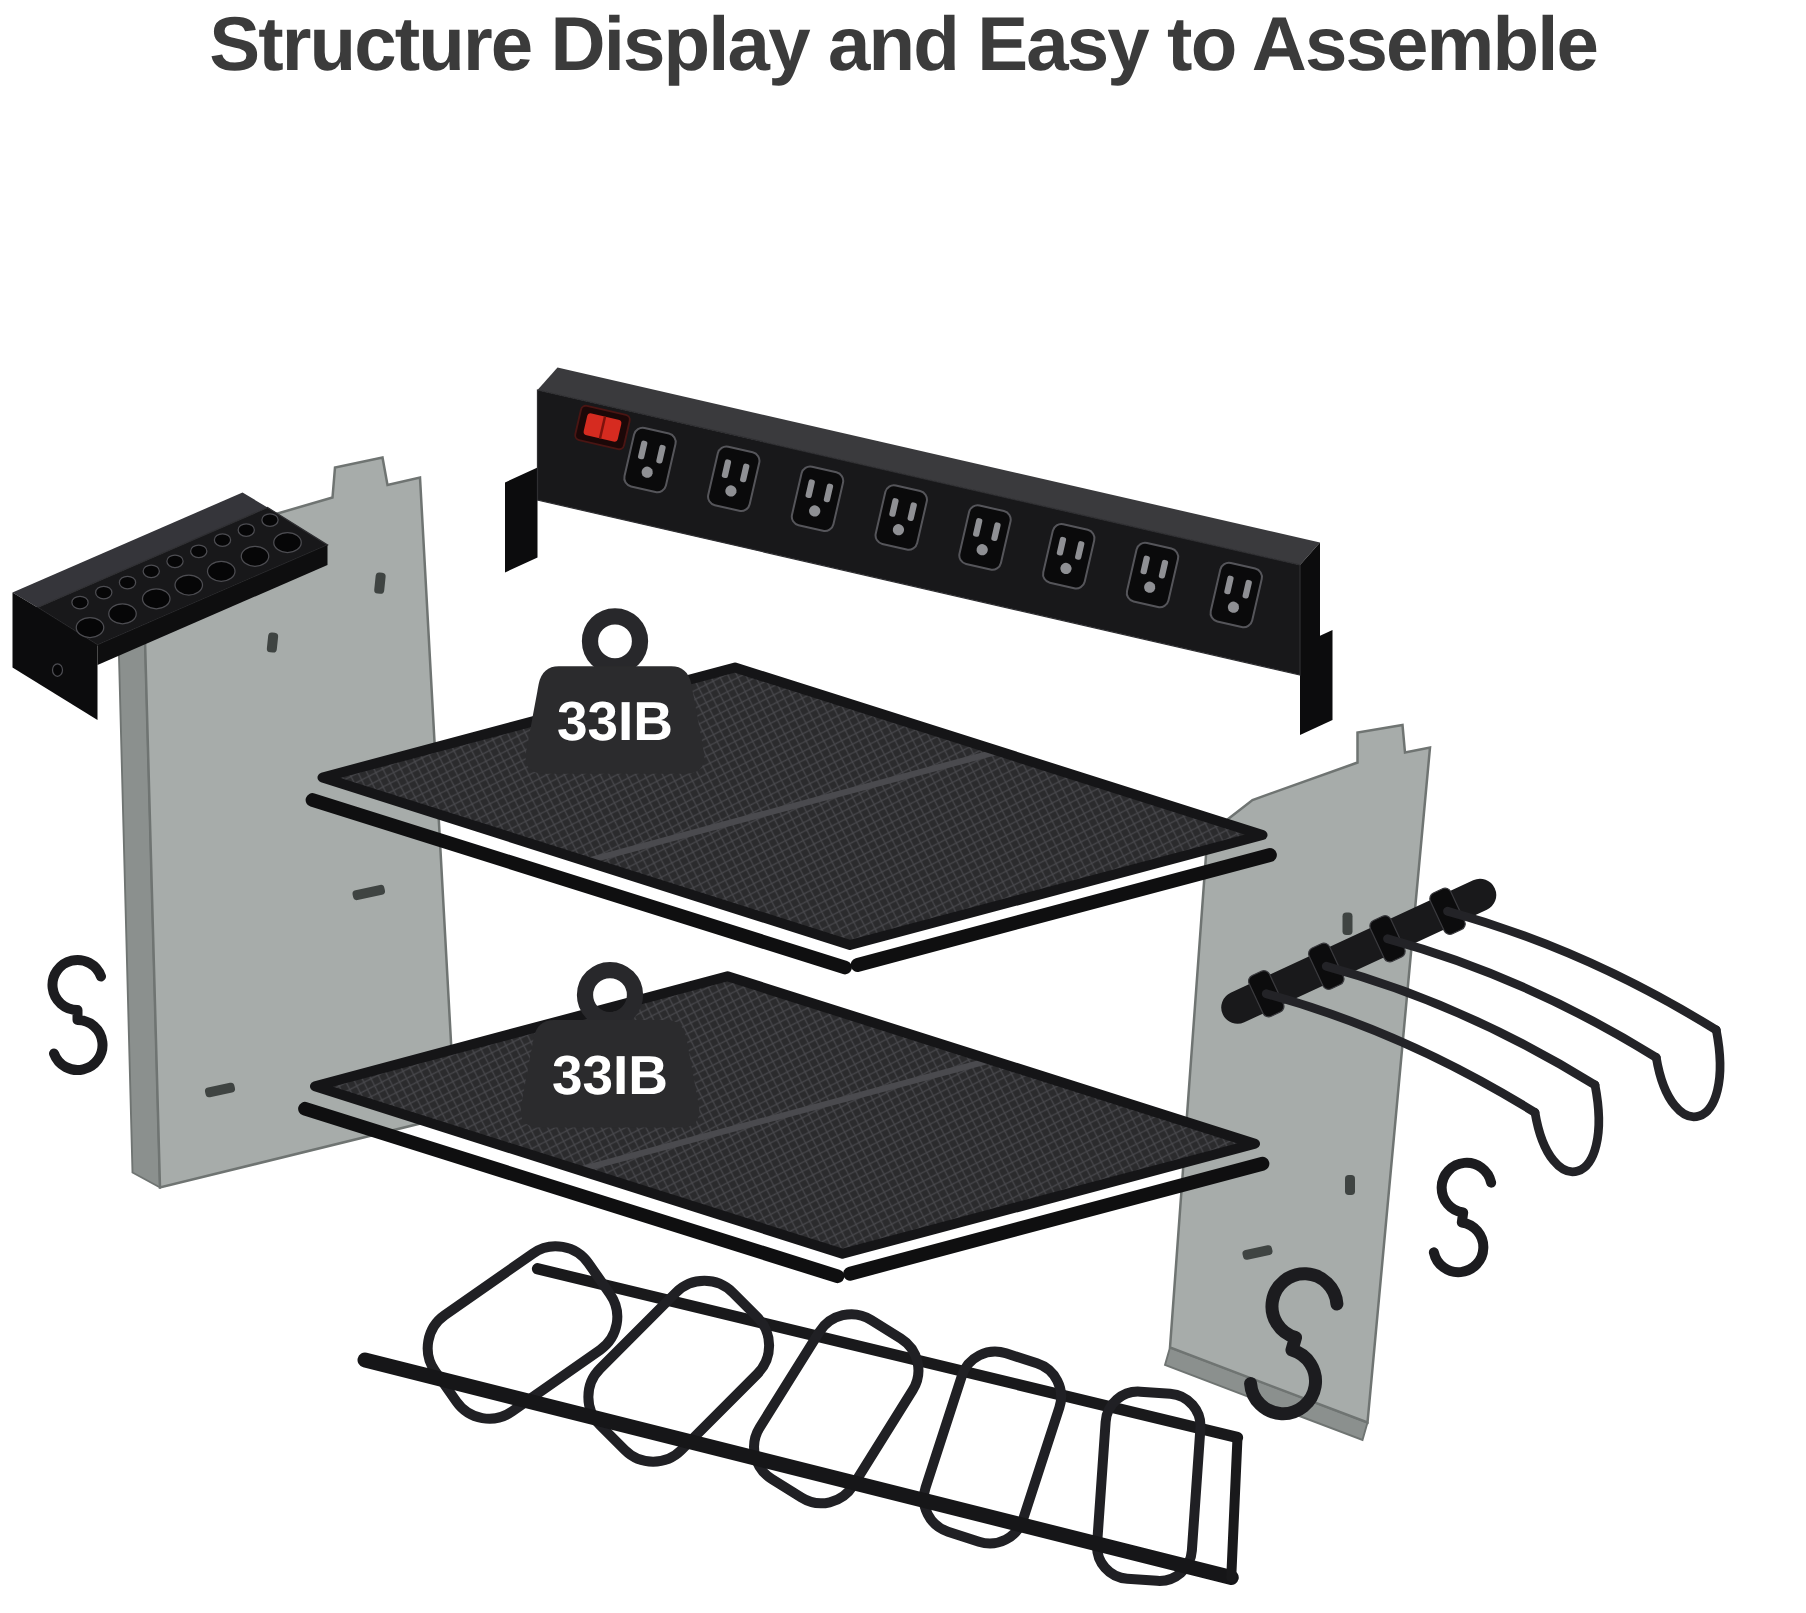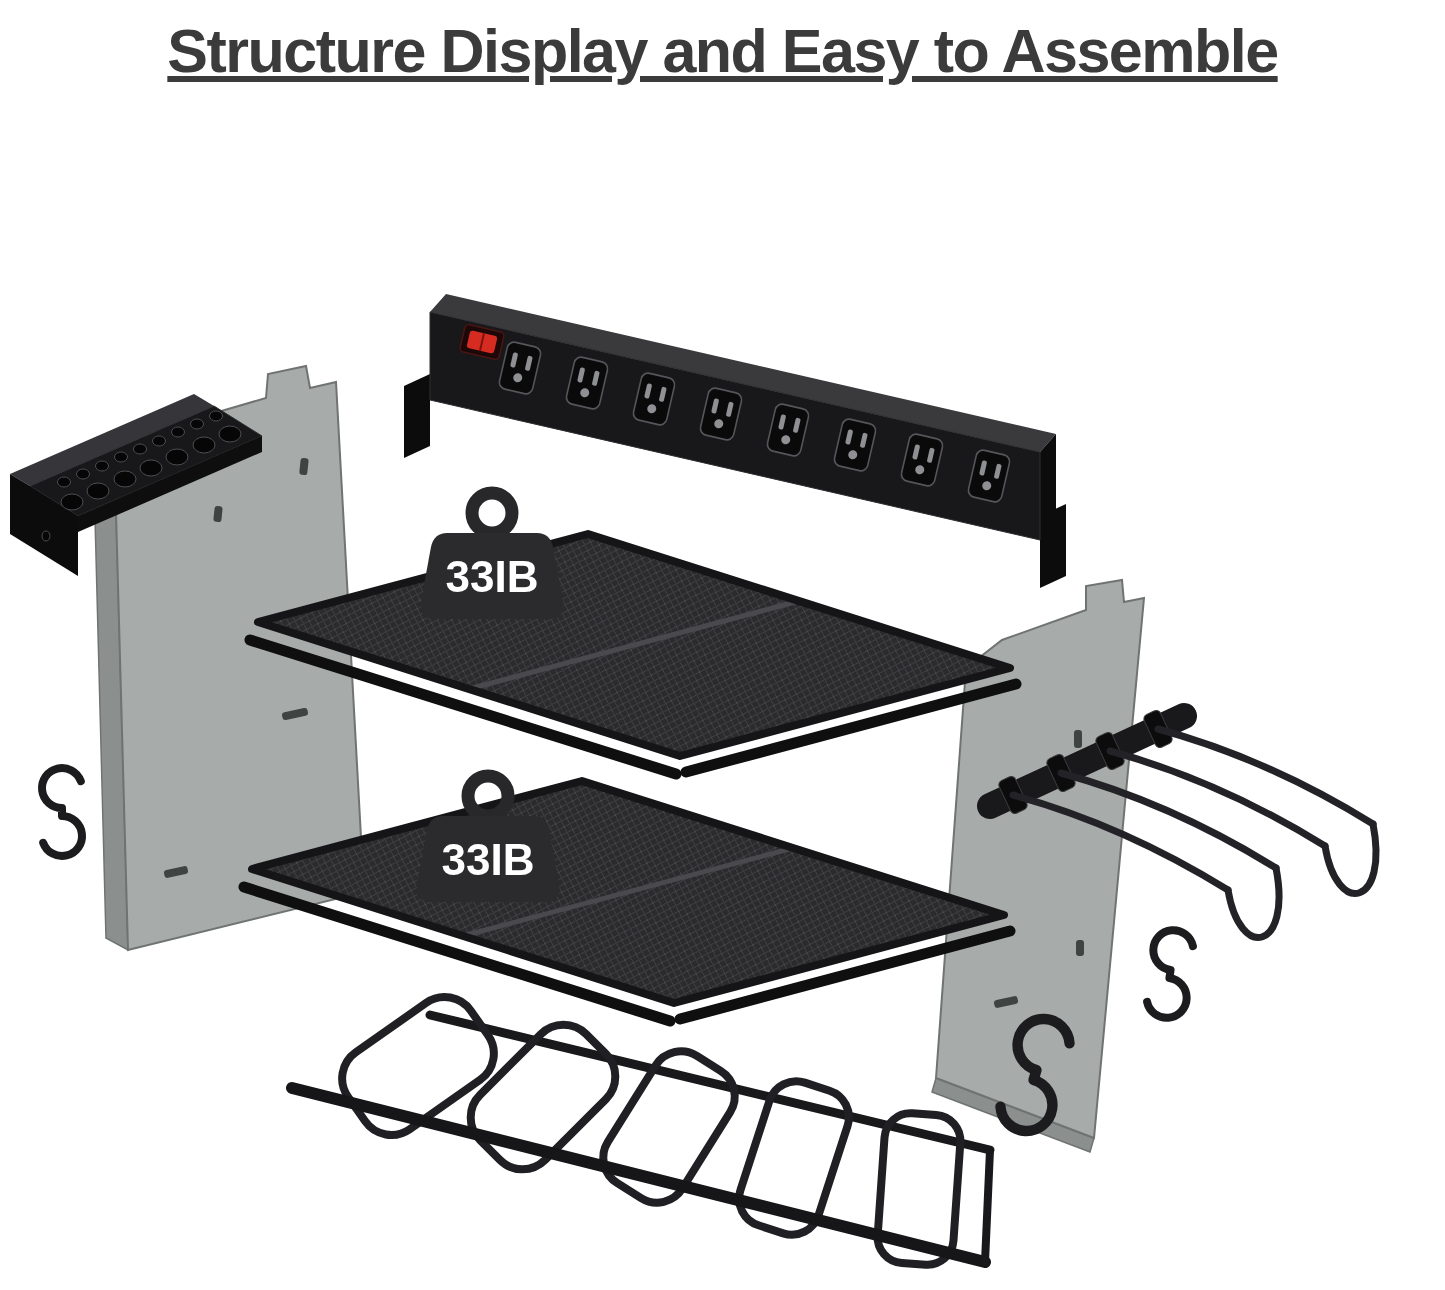--- a/index.html
+++ b/index.html
@@ -9,26 +9,25 @@
     height: 1290px;
     overflow: hidden;
     background: var(--background, #ffffff);
   }
   body { position: relative; }
   .title {
     position: absolute;
     top: 0; left: 0;
     width: 100%;
     margin: 0;
-    padding-top: 18px;
+    padding-top: 2px;
     text-align: center;
     font: bold 61px/1.1 "Liberation Sans", sans-serif;
     letter-spacing: -1.5px;
     color: var(--title-text, #3b3b3b);
-    text-decoration: underline;
   }
   .diagram-svg { position: absolute; top: 0; left: 0; }
 
   .metal       { fill: var(--metal-dark, #18181a); stroke: #2e2e31; stroke-width: 1; }
   .metal-top   { fill: var(--metal-top, #3a3a3d); }
   .metal-side  { fill: #0c0c0d; }
   .metal-lip   { fill: #35353a; }
   .metal-under { fill: #0e0e0f; }
 
   .outlet-body { fill: #0a0a0b; stroke: #55555a; stroke-width: 1.6; }

